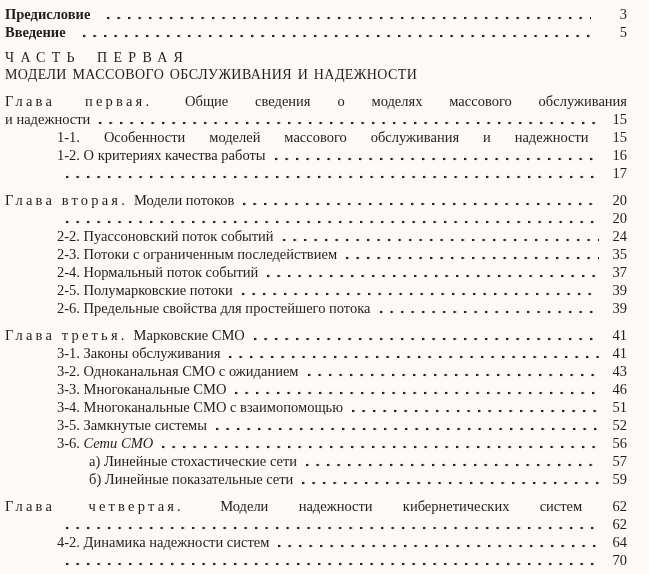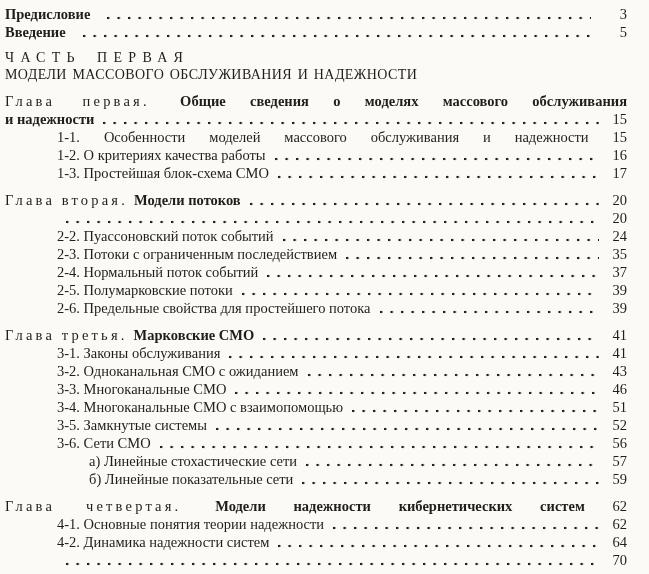--- a/index.html
+++ b/index.html
@@ -28,22 +28,22 @@
     line-height:18px;
   }
   .row.justify{
     display:block;
     text-align:justify;
     text-align-last:justify;
     text-justify:inter-word;
   }
   .front-matter .row{line-height:18px;gap:8px;}
   .fm-title{font-weight:bold;}
-  .bold{font-weight:bold;}
-  .it{}
+  .bold{font-weight:normal;}
+  .it{font-style:italic;}
   .chapter{margin-top:9px;}
   .chapter-prefix{
     letter-spacing:0.22em;
     margin-right:6px;
     white-space:nowrap;
   }
   .part-heading{
     margin-top:9px;
     text-align:left;
   }
@@ -114,21 +114,20 @@
           <span class="leader"></span>
           <span class="page-num">15</span>
         </div>
         <div class="row item justify"><span>1-1.</span> <span>Особенности моделей массового обслуживания и надежности</span> <span class="page-num">15</span></div>
         <div class="row item">
           <span class="text"><span>1-2.</span> <span>О критериях качества работы</span></span>
           <span class="leader"></span>
           <span class="page-num">16</span>
         </div>
         <div class="row item">
-          <span class="text"><span>1-3.</span> <span>Простейшая блок-схема СМО</span></span>
           <span class="leader"></span>
           <span class="page-num">17</span>
         </div>
       </div>
       <div class="chapter">
         <div class="row">
           <span class="chapter-prefix">Глава вторая.</span>
           <span class="bold text">Модели потоков</span>
           <span class="leader"></span>
           <span class="page-num">20</span>
@@ -207,21 +206,20 @@
         </div>
         <div class="row item sub">
           <span class="text"><span>б)</span> <span>Линейные показательные сети</span></span>
           <span class="leader"></span>
           <span class="page-num">59</span>
         </div>
       </div>
       <div class="chapter">
         <div class="row justify"><span class="chapter-prefix">Глава четвертая.</span> <span class="bold">Модели надежности кибернетических систем</span> <span class="page-num">62</span></div>
         <div class="row item">
-          <span class="text"><span>4-1.</span> <span>Основные понятия теории надежности</span></span>
           <span class="leader"></span>
           <span class="page-num">62</span>
         </div>
         <div class="row item">
           <span class="text"><span>4-2.</span> <span>Динамика надежности систем</span></span>
           <span class="leader"></span>
           <span class="page-num">64</span>
         </div>
         <div class="row item">
           <span class="leader"></span>

